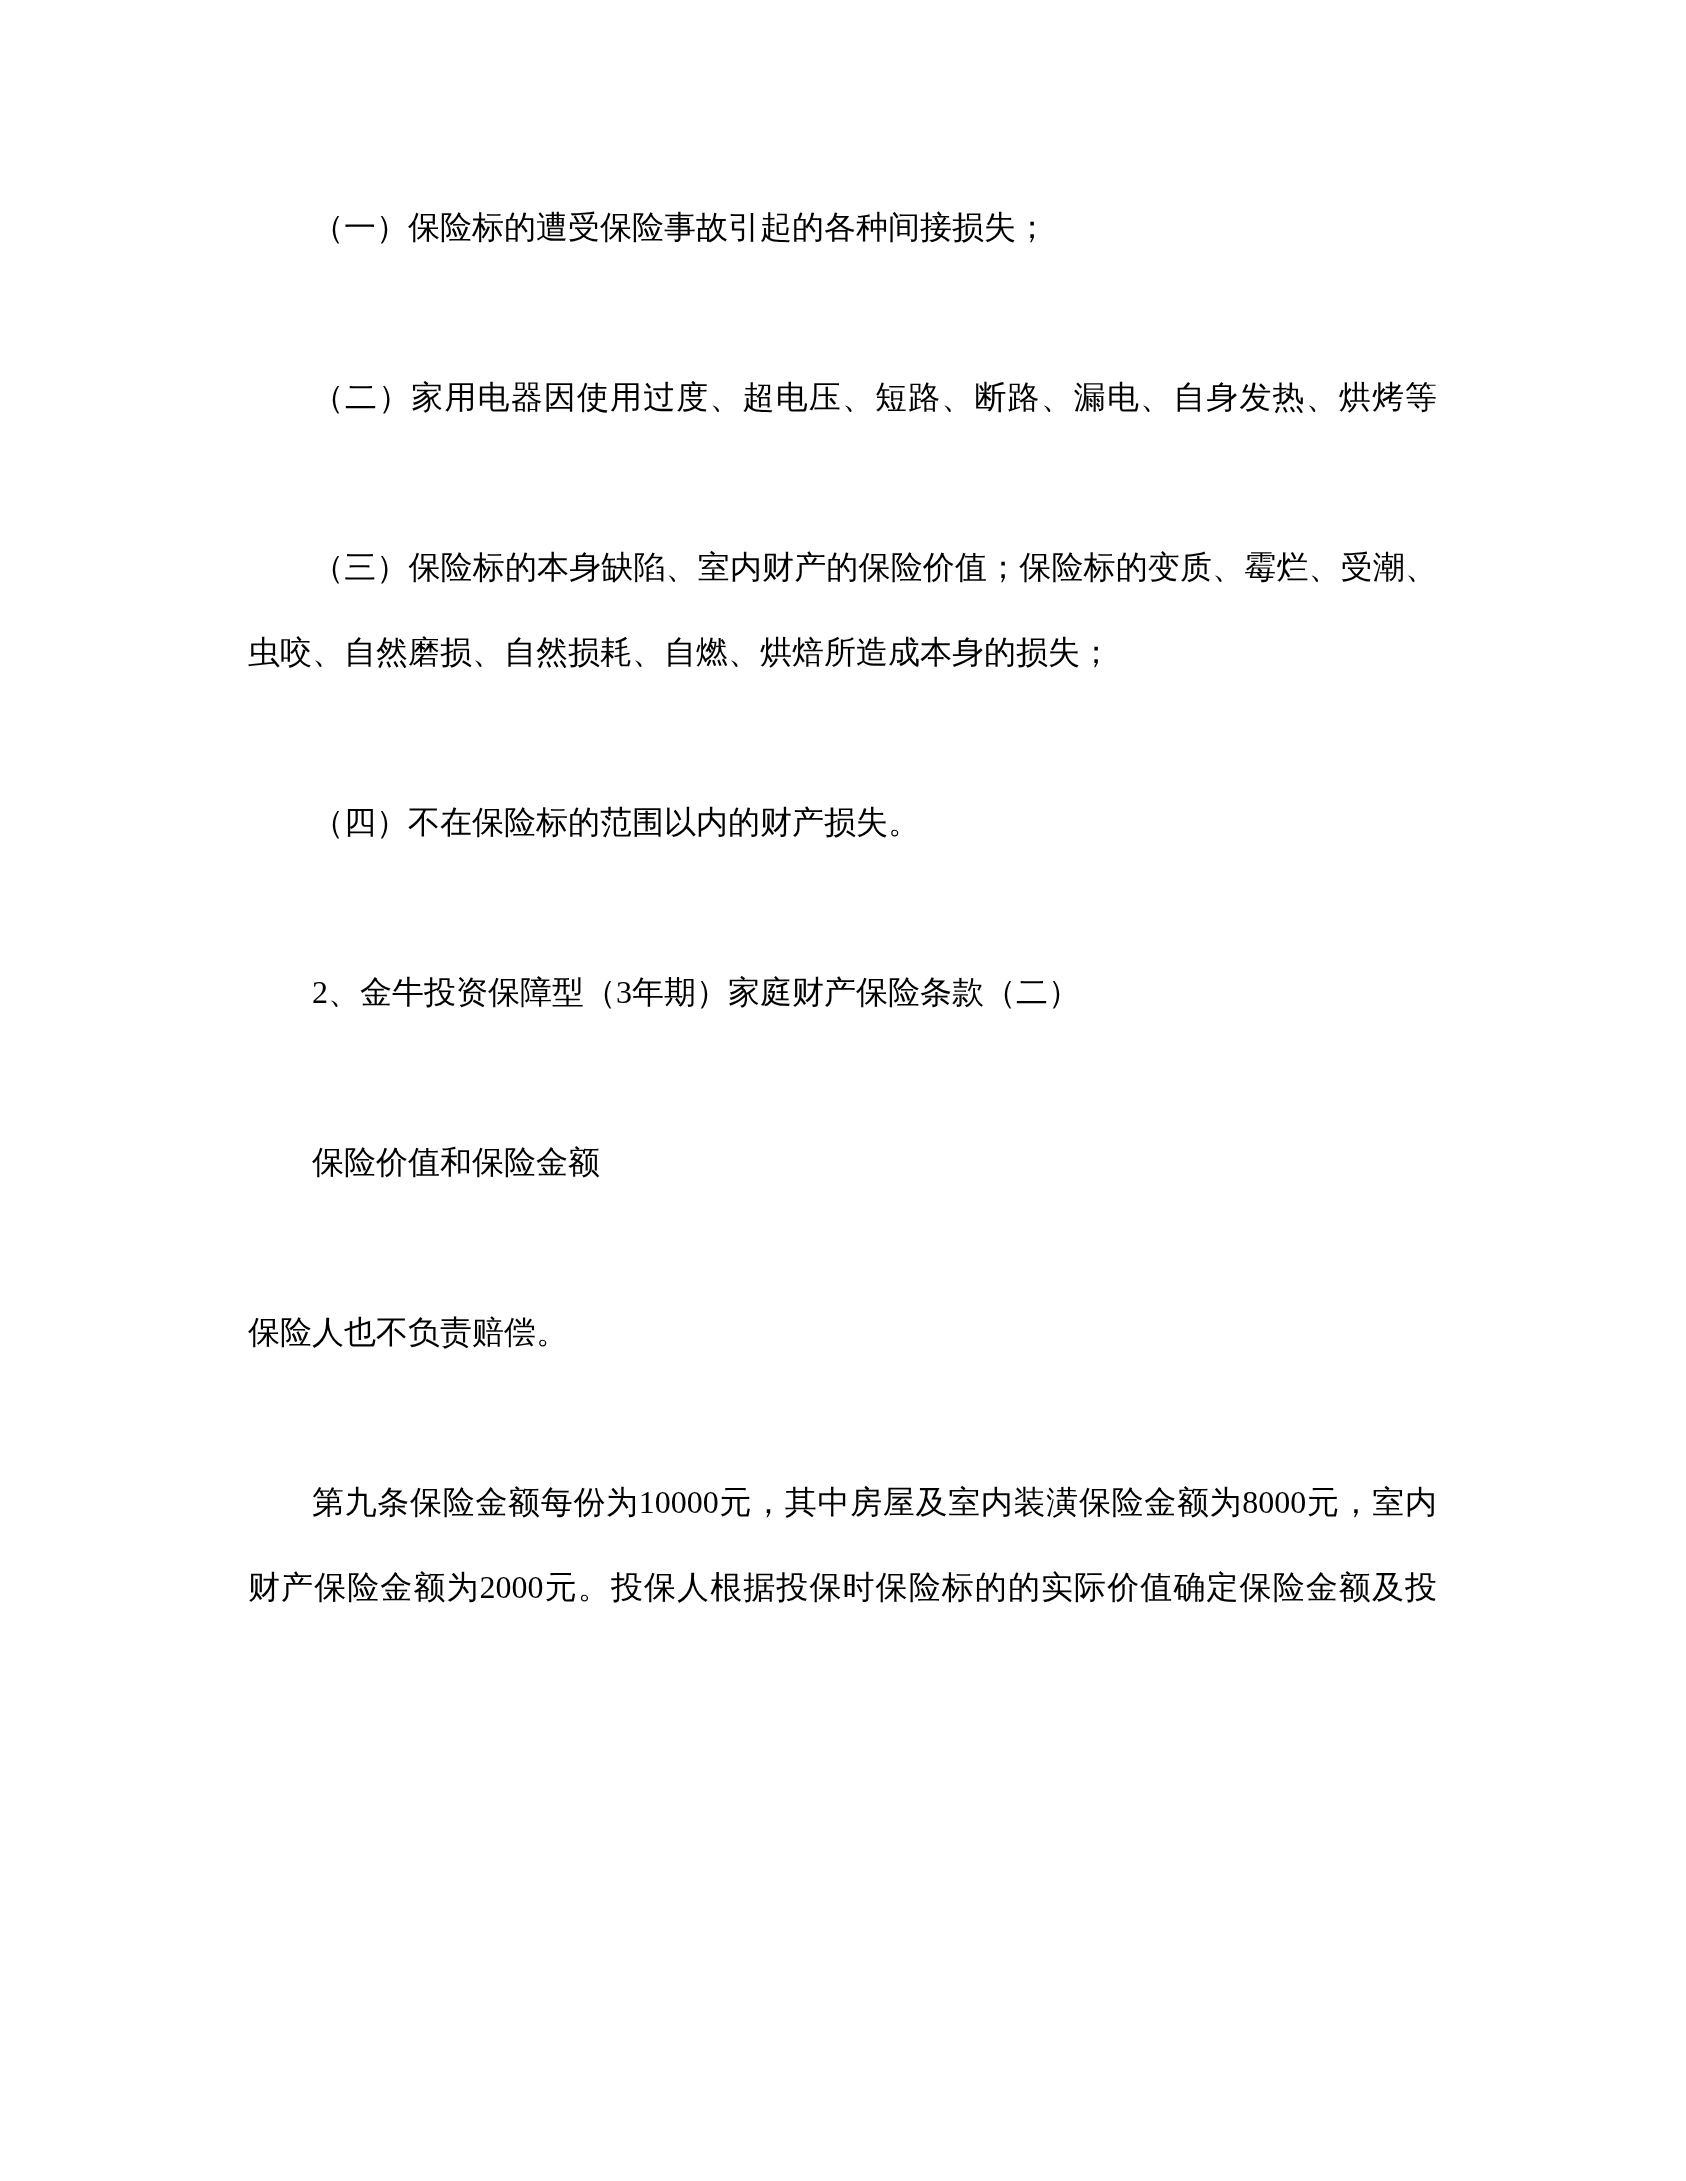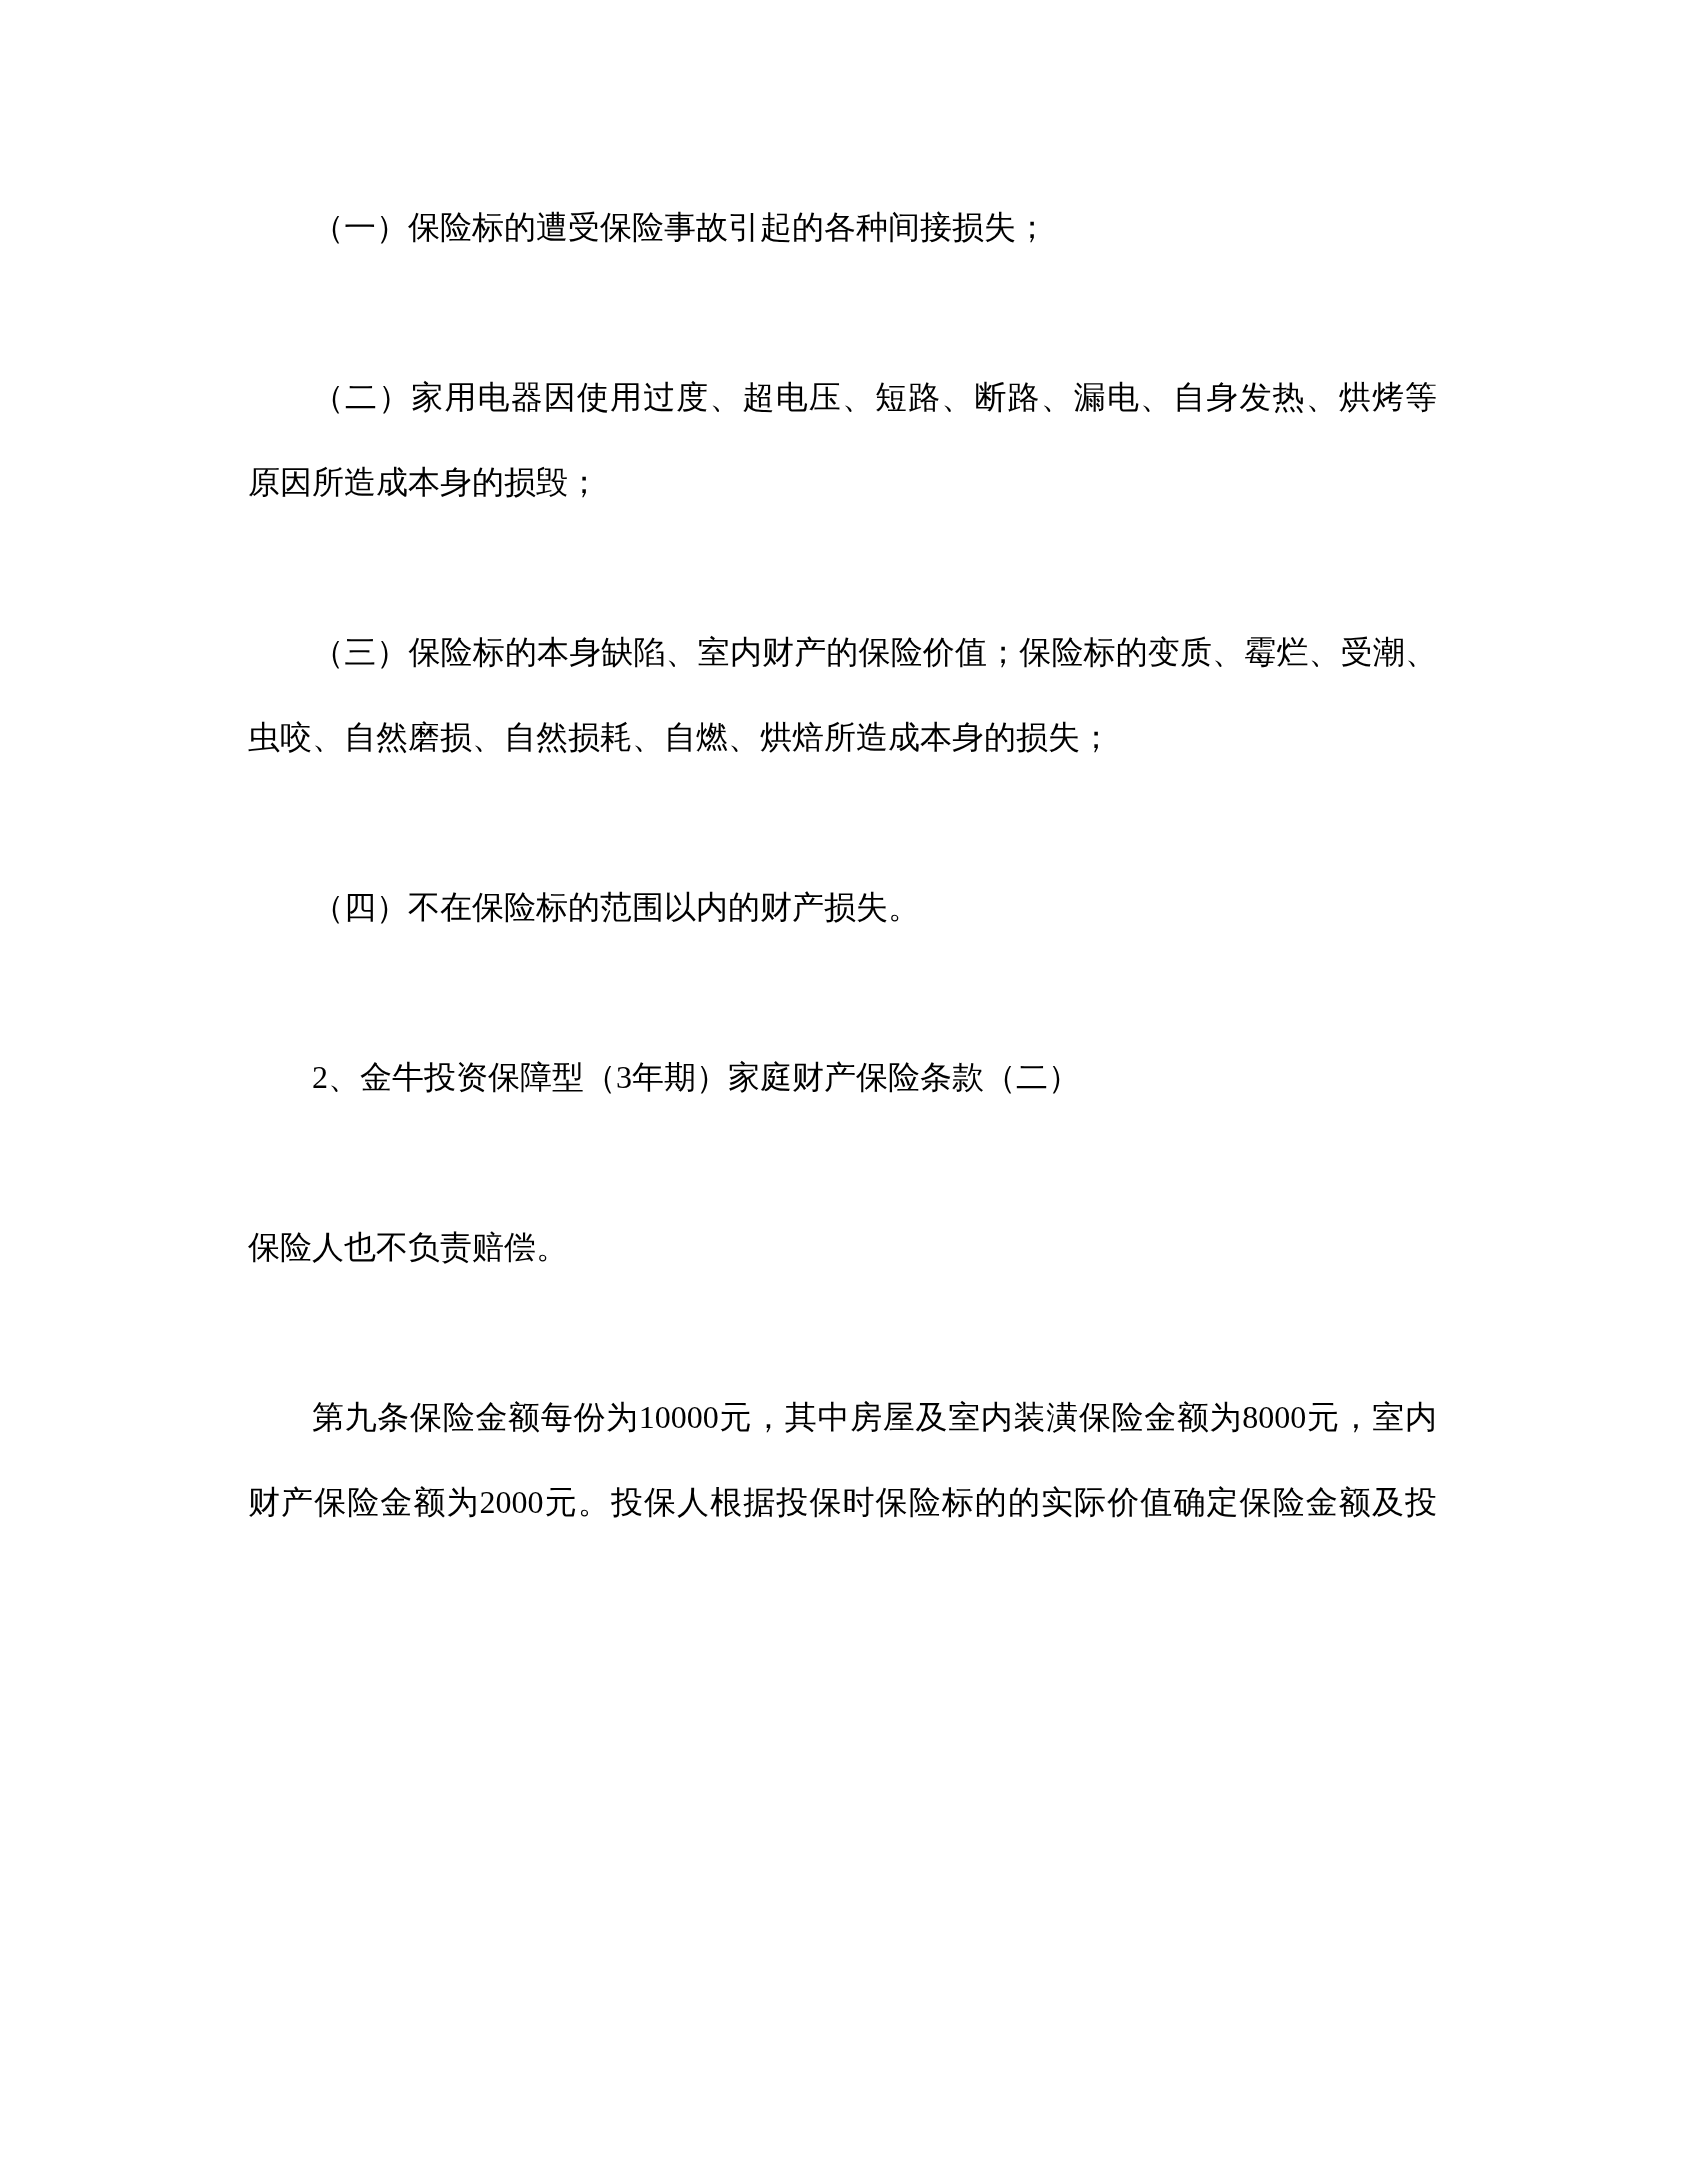--- a/index.html
+++ b/index.html
@@ -44,37 +44,39 @@
 
 <div class="page">
   <div class="content">
 
     <div class="para">
       <div class="line indent">（一）保险标的遭受保险事故引起的各种间接损失；</div>
     </div>
 
     <div class="para">
       <div class="line indent fill">（二）家用电器因使用过度、超电压、短路、断路、漏电、自身发热、烘烤等</div>
-      <div class="line">原因所造成本身的损毁；</div>
     </div>
 
     <div class="para">
       <div class="line indent fill">（三）保险标的本身缺陷、室内财产的保险价值；保险标的变质、霉烂、受潮、</div>
       <div class="line">虫咬、自然磨损、自然损耗、自燃、烘焙所造成本身的损失；</div>
     </div>
 
     <div class="para">
       <div class="line indent">（四）不在保险标的范围以内的财产损失。</div>
     </div>
 
 
     <div class="para">
       <div class="line indent">2、金牛投资保障型（3年期）家庭财产保险条款（二）</div>
     </div>
 
+    <div class="para">
+      <div class="line indent">保险价值和保险金额</div>
+    </div>
 
     <div class="para">
       <div class="line">保险人也不负责赔偿。</div>
     </div>
 
     <div class="para">
       <div class="line indent fill">第九条保险金额每份为10000元，其中房屋及室内装潢保险金额为8000元，室内</div>
       <div class="line fill">财产保险金额为2000元。投保人根据投保时保险标的的实际价值确定保险金额及投</div>
     </div>
 

